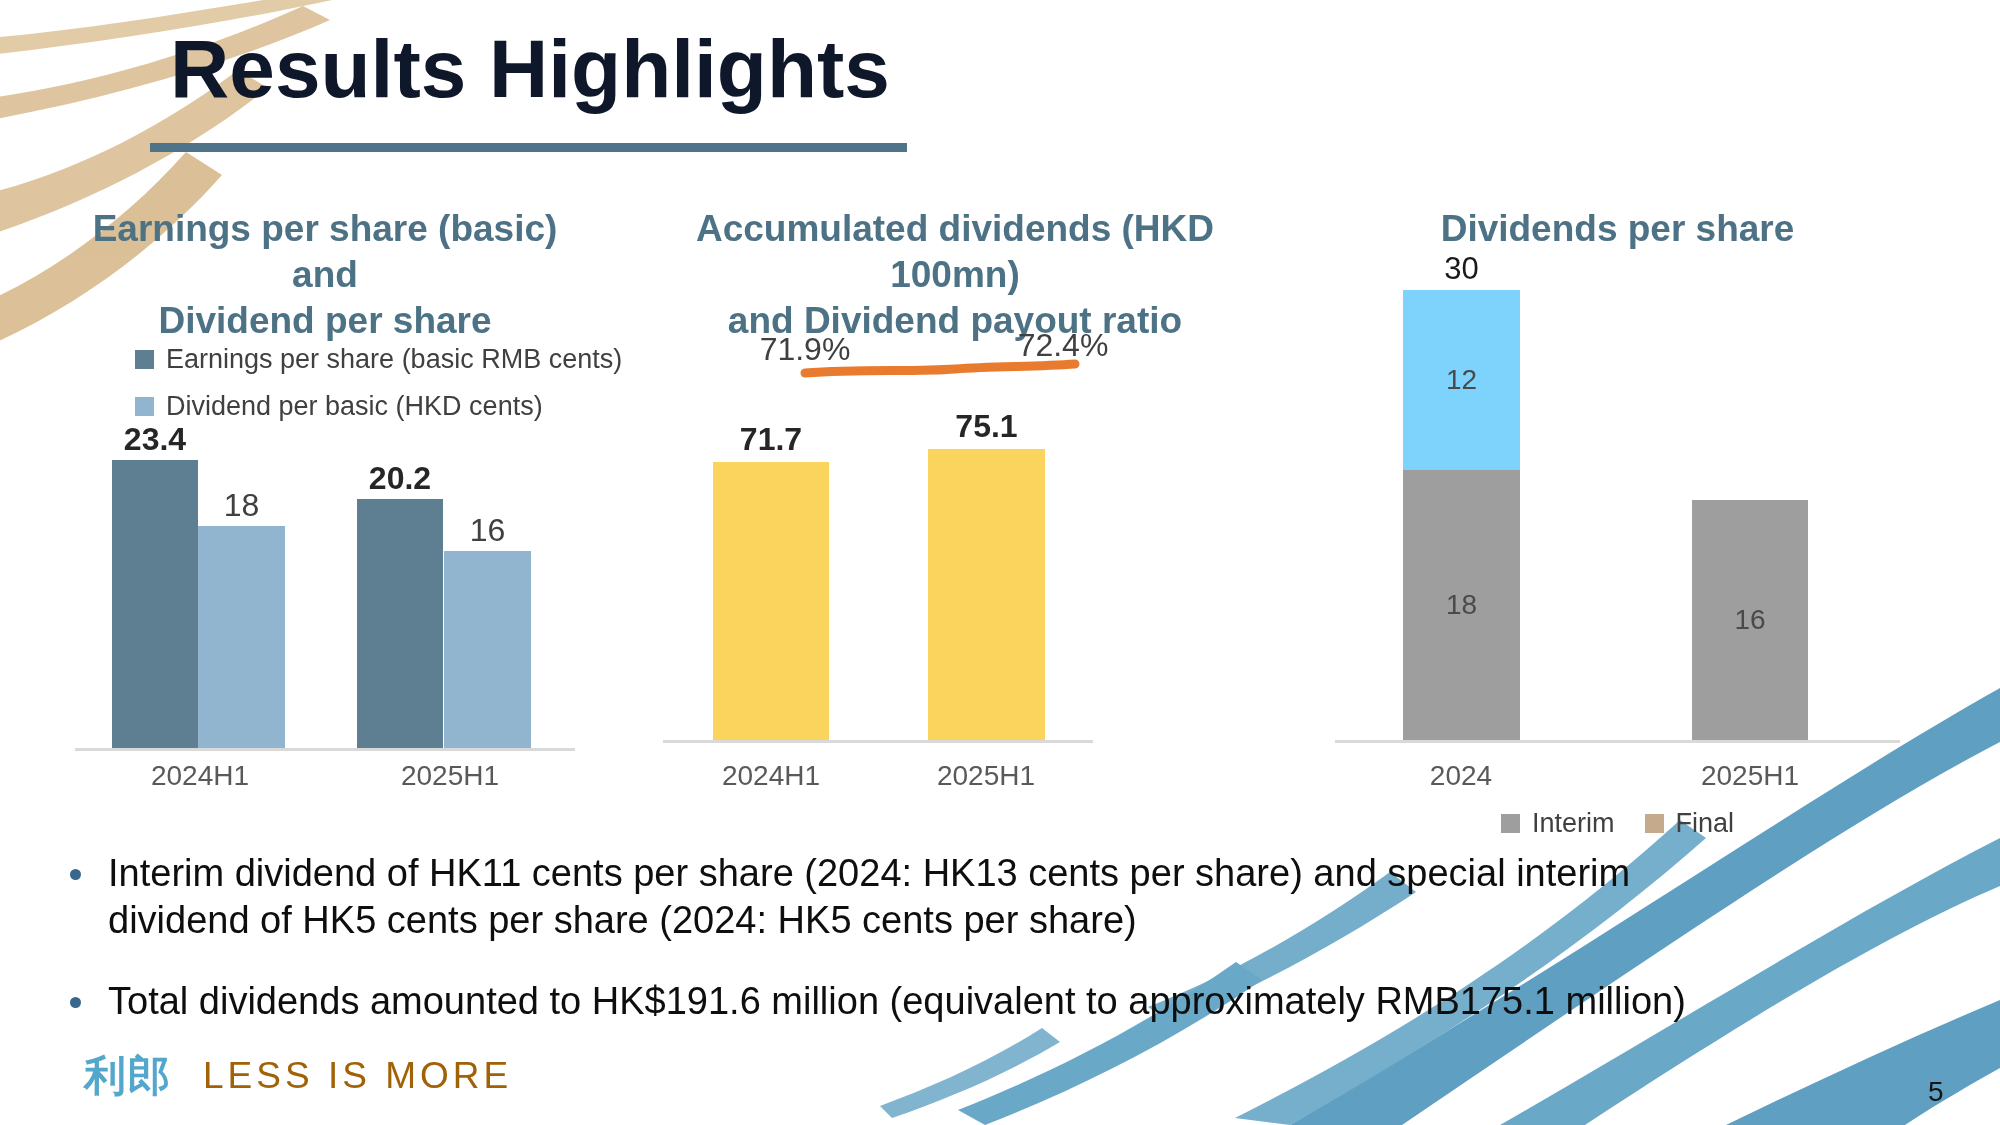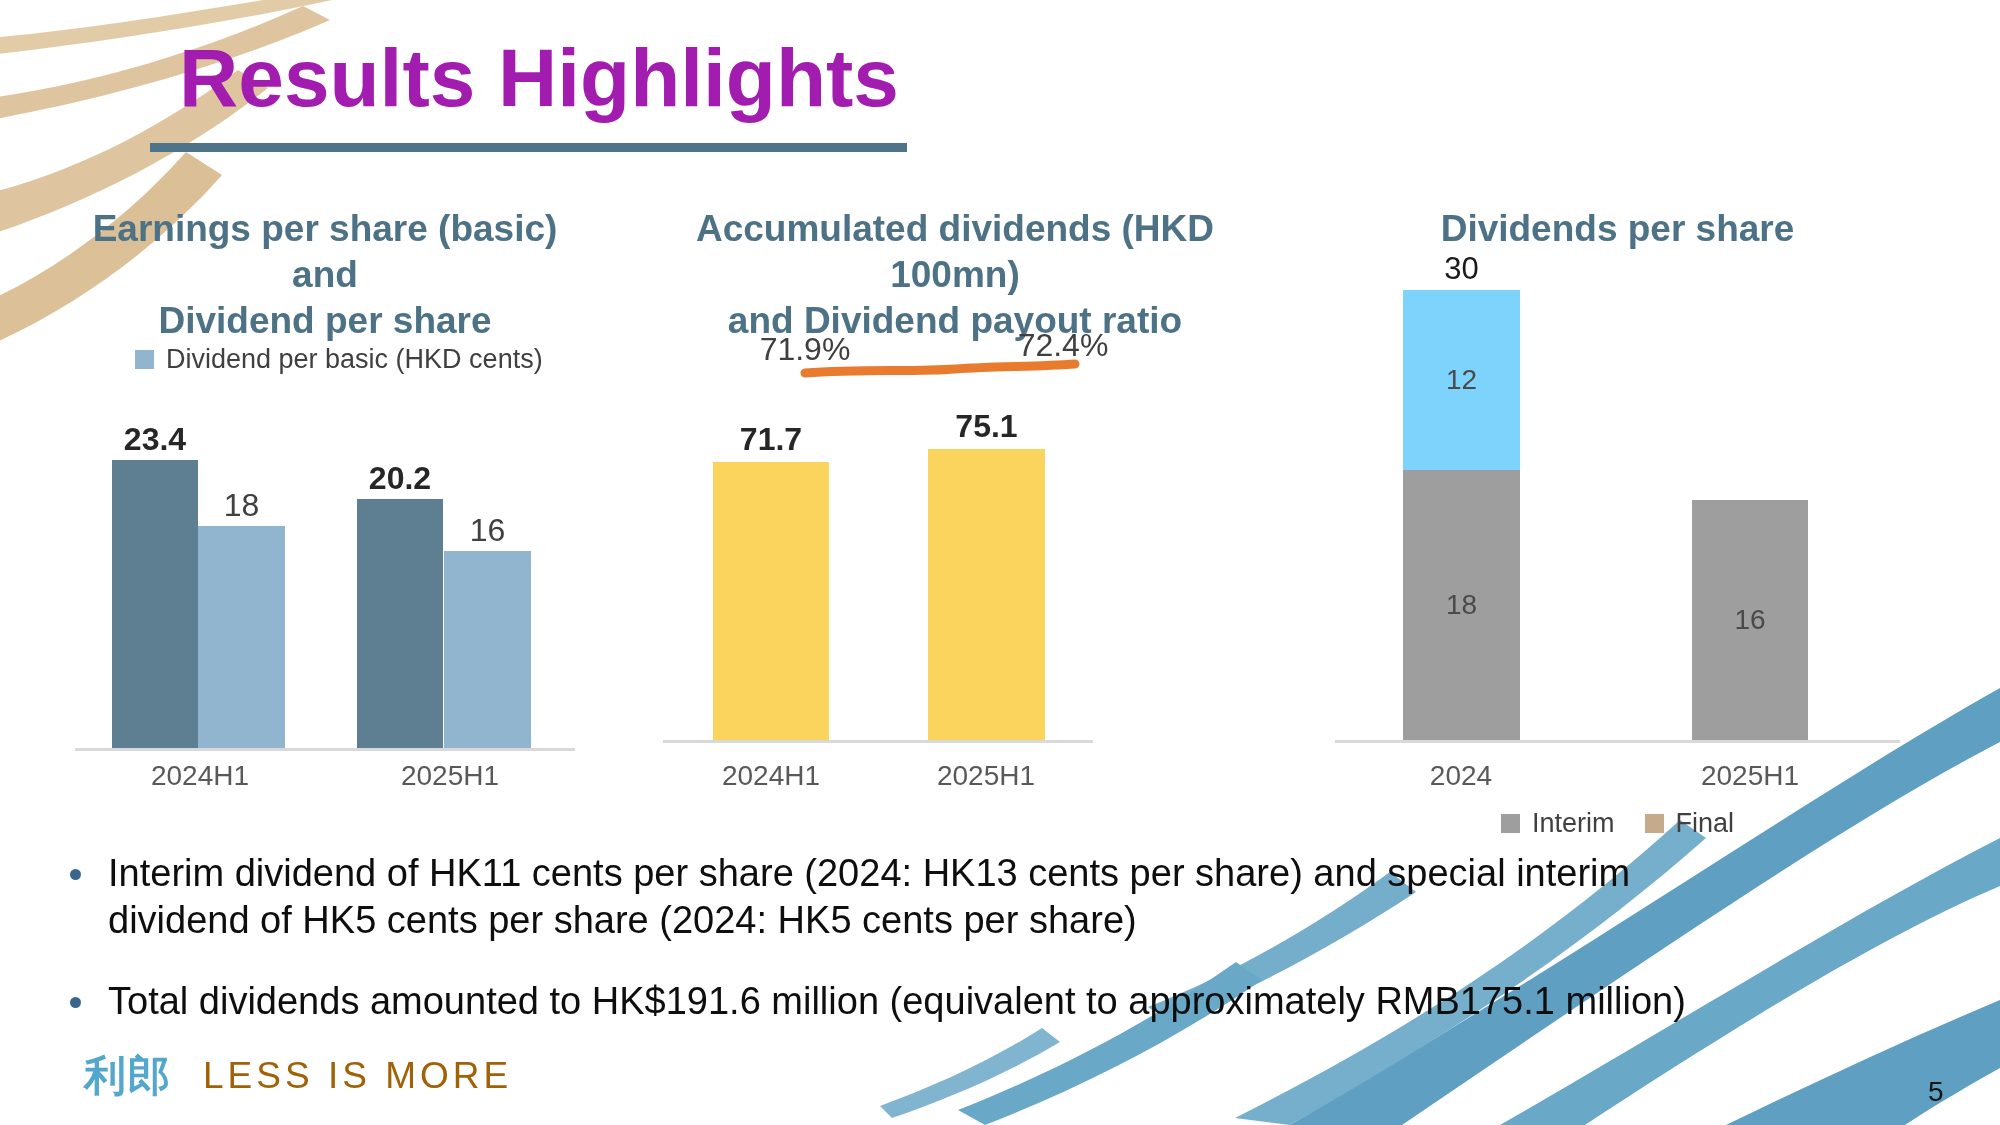--- a/index.html
+++ b/index.html
@@ -4,22 +4,22 @@
 <style>
   html,body{margin:0;padding:0;background:#ffffff;}
   .slide{
     position:relative; width:2000px; height:1125px; overflow:hidden;
     background:#ffffff; font-family:"Liberation Sans", sans-serif;
   }
   .deco{position:absolute; inset:0; width:2000px; height:1125px; z-index:0; pointer-events:none;}
 
   
   .page-title{
-    position:absolute; left:140px; top:22px; width:780px; margin:9px;
-    font-size:82px; font-weight:700; color:#a21caf; text-align:center;
+    position:absolute; left:140px; top:22px; width:780px; margin:0;
+    font-size:82px; font-weight:700; color:#0f172a; text-align:center;
     letter-spacing:0px; z-index:2;
   }
   .title-underline{
     position:absolute; left:150px; top:143px; width:757px; height:9px;
     background:#4f7388; z-index:2;
   }
 
   
   .chart-title{
     position:absolute; top:206px; margin:0; z-index:2;
@@ -93,20 +93,24 @@
     </g>
   </svg>
 
   <h1 class="page-title">Results Highlights</h1>
   <div class="title-underline"></div>
 
   <h2 class="chart-title" style="left:75px; width:500px;">Earnings per share (basic) and
 Dividend per share</h2>
   <div class="legend-v">
     <div class="legend-item">
+      <span class="swatch" style="background: rgb(93, 127, 145);"></span>
+      <span>Earnings per share (basic RMB cents)</span>
+    </div>
+    <div class="legend-item">
       <span class="swatch" style="background: rgb(146, 181, 207);"></span>
       <span>Dividend per basic (HKD cents)</span>
     </div>
   </div>
   <div id="plot1" class="plot" style="left:75px; top:448px; width:500px; height:300px;">
       <div class="bar" style="left: 37px; width: 86px; height: 288px; background: rgb(93, 127, 145);"></div>
       <div class="dlabel bold" style="left: 80px; bottom: 292px;">23.4</div>
       <div class="bar" style="left: 123px; width: 87px; height: 222px; background: rgb(146, 181, 207);"></div>
       <div class="dlabel" style="left: 166.5px; bottom: 226px;">18</div>
       <div class="bar" style="left: 282px; width: 86px; height: 249px; background: rgb(93, 127, 145);"></div>

